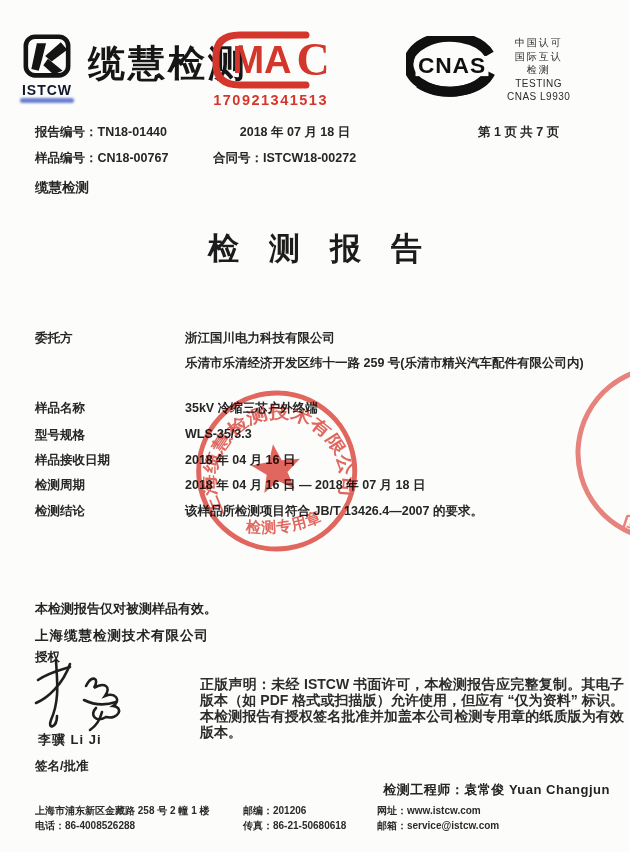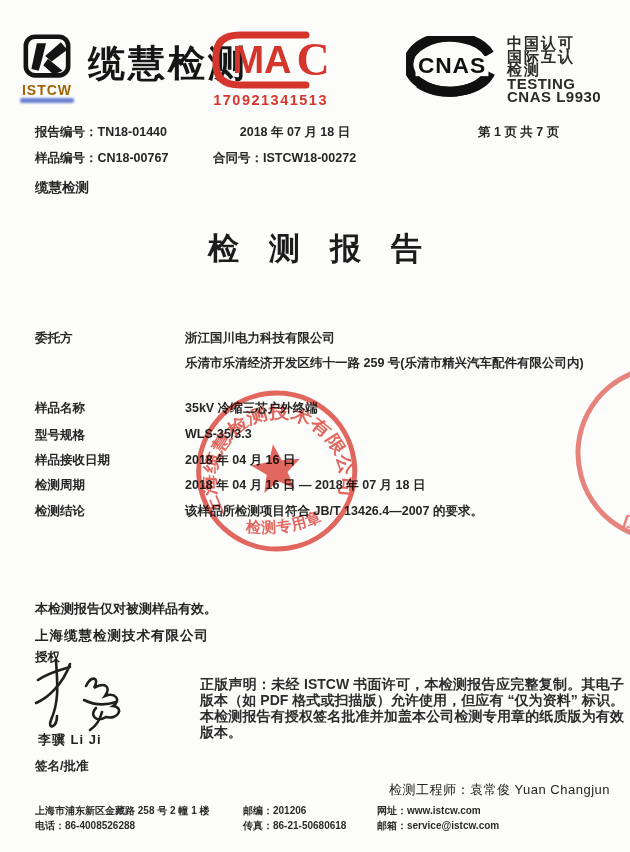--- a/index.html
+++ b/index.html
@@ -2,29 +2,29 @@
 <html><head>
 <meta charset="utf-8">
 <style>
   html,body{margin:0;padding:0;background:#e8e8e8;}
   .page{position:relative;width:630px;height:852px;background:#fcfcfa;overflow:hidden;
         font-family:"Liberation Sans","DejaVu Sans",sans-serif;color:#242424;}
   .abs{position:absolute;}
   
   .brand{left:14px;top:34px;display:flex;align-items:flex-start;}
   .brand-badge{width:66px;text-align:center;}
-  .brand-istcw{font-size:14px;font-weight:900;letter-spacing:1px;color:#a16207;line-height:13px;}
+  .brand-istcw{font-size:14px;font-weight:900;letter-spacing:1px;color:#0f172a;line-height:13px;}
   .brand-tagline{height:5px;margin:1px 6px 0 6px;background:#3a57c4;filter:blur(1.2px);opacity:.75;border-radius:2px;}
   .brand-name{font-size:37px;font-weight:900;color:#161616;letter-spacing:3px;line-height:60px;margin-left:8px;
               font-family:"Liberation Sans","DejaVu Sans",sans-serif;}
   .cma{left:208px;top:30px;width:120px;text-align:right;}
   .cma-number{font-size:14.5px;font-weight:800;color:#d5362c;letter-spacing:1.5px;margin-top:-2px;}
   .ilac{left:329px;top:32px;}
   .cnas{left:406px;top:36px;}
-  .accred{left:507px;top:36px;font-size:15px;font-weight:700;line-height:13.5px;color:#2b2b2b;letter-spacing:2px;}
+  .accred{left:507px;top:36px;font-size:10px;font-weight:400;line-height:13.5px;color:#2b2b2b;letter-spacing:2px;text-align:center;}
   .accred .en{letter-spacing:0.5px;}
   
   .meta{font-size:12.5px;font-weight:700;color:#262626;}
   .title{left:0;right:0;top:228px;text-align:center;font-size:31px;font-weight:700;
          font-family:"Liberation Serif","DejaVu Serif",serif;letter-spacing:30px;text-indent:30px;color:#1c1c1c;}
   
   .drow{position:absolute;left:35px;right:18px;font-size:12.5px;font-weight:700;color:#262626;}
   .dlabel{position:absolute;left:0;top:0;width:150px;}
   .dvalue{position:absolute;left:150px;top:0;right:0;}
   
@@ -32,21 +32,21 @@
   .stamp2{left:567px;top:356px;opacity:.66;mix-blend-mode:multiply;transform:rotate(96deg);}
   
   .validity{left:35px;top:600px;font-size:13px;font-weight:700;}
   .issuer{left:35px;top:627px;font-size:13.5px;font-weight:700;letter-spacing:1px;}
   .authorize{left:35px;top:649px;font-size:12.5px;font-weight:700;}
   .sig{left:26px;top:656px;}
   .signer{left:38px;top:731px;font-size:13px;font-weight:700;letter-spacing:1px;}
   .signlabel{left:35px;top:758px;font-size:12.5px;font-weight:700;}
   .disclaimer{left:200px;top:676px;width:424px;font-size:14px;font-weight:700;line-height:16px;
               text-align:justify;color:#2c2c2c;}
-  .engineer{right:20px;top:781px;font-size:13px;font-weight:400;letter-spacing:.5px;}
+  .engineer{right:20px;top:781px;font-size:13px;font-weight:700;letter-spacing:.5px;}
   .footer{top:803px;font-size:10px;font-weight:700;line-height:15px;color:#2b2b2b;}
   .fcol1{left:35px;} .fcol2{left:243px;} .fcol3{left:377px;}
 </style>
 </head>
 <body>
 
 <div class="page">
 
   <div class="abs brand">
     <div class="brand-badge">

